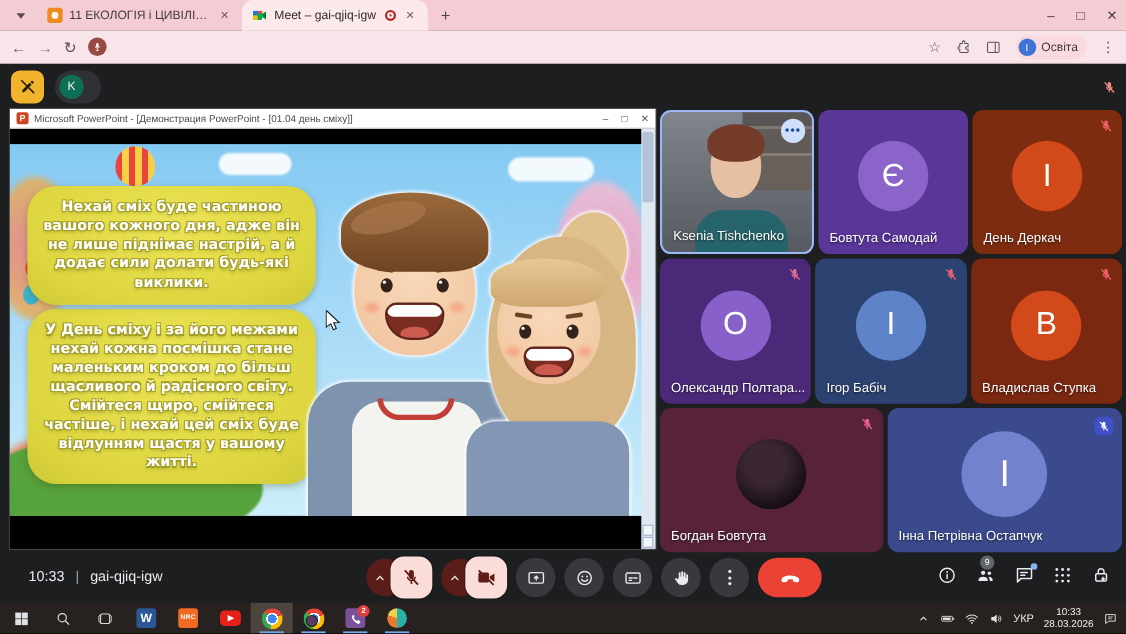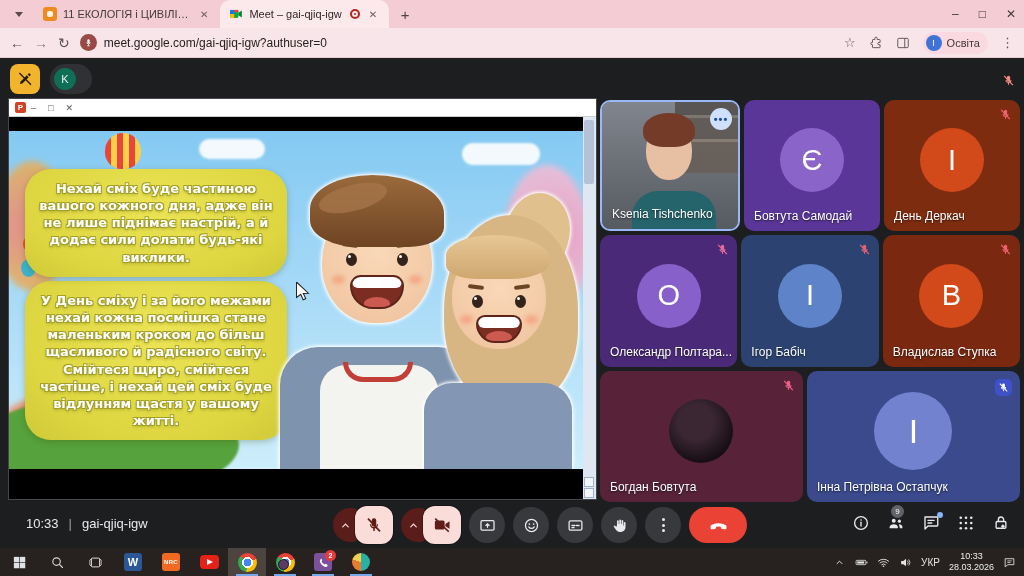--- a/index.html
+++ b/index.html
@@ -238,21 +238,20 @@
     <span class="navic">↻</span>
     <div class="omni">
       <span class="micchip ctr">
         <svg viewBox="0 0 24 24" fill="currentColor">
             <rect x="9" y="3" width="6" height="11" rx="3"></rect>
             <path d="M6.5 11a5.5 5.5 0 0 0 11 0h-1.8a3.7 3.7 0 0 1-7.4 0z"></path>
             <rect x="11" y="16" width="2" height="4"></rect>
             <rect x="8" y="20" width="8" height="1.8" rx=".9"></rect>
           </svg>
       </span>
-      <span class="url">meet.google.com/gai-qjiq-igw?authuser=0</span>
     </div>
     <div class="tbr">
       <span class="g">☆</span>
       <svg viewBox="0 0 24 24" width="14" height="14">
         <path d="M10 4a2 2 0 0 1 4 0v2h4a1 1 0 0 1 1 1v4h-2a2 2 0 0 0 0 4h2v4a1 1 0 0 1-1 1H7a1 1 0 0 1-1-1v-4H5a2 2 0 0 1 0-4h1V7a1 1 0 0 1 1-1h3z" fill="none" stroke="#5a5154" stroke-width="1.6"></path>
       </svg>
       <svg viewBox="0 0 24 24" width="14" height="14">
         <rect x="3" y="4" width="18" height="16" rx="2" fill="none" stroke="#5a5154" stroke-width="1.6"></rect>
         <line x1="15" y1="4" x2="15" y2="20" stroke="#5a5154" stroke-width="1.6"></line>
       </svg>
@@ -283,20 +282,21 @@
           <rect x="9" y="3" width="6" height="11" rx="3"></rect>
           <path d="M6.5 11a5.5 5.5 0 0 0 11 0h-1.8a3.7 3.7 0 0 1-7.4 0z"></path>
           <rect x="11" y="16" width="2" height="4"></rect>
           <line x1="4" y1="3.5" x2="20" y2="20.5" stroke="currentColor" stroke-width="2.2"></line>
         </svg>
     </div>
 
     <div class="ppt">
       <div class="pbar">
         <span class="pico ctr">P</span>
+        <span class="ptitle">Microsoft PowerPoint - [Демонстрация PowerPoint - [01.04 день сміху]]</span>
         <span class="pctl">
           <span>–</span>
           <span>□</span>
           <span>✕</span>
         </span>
       </div>
 
       <div class="slide">
         <div>
           <div class="cloud" style="left:190px;top:8px;width:66px;height:20px;"></div>

